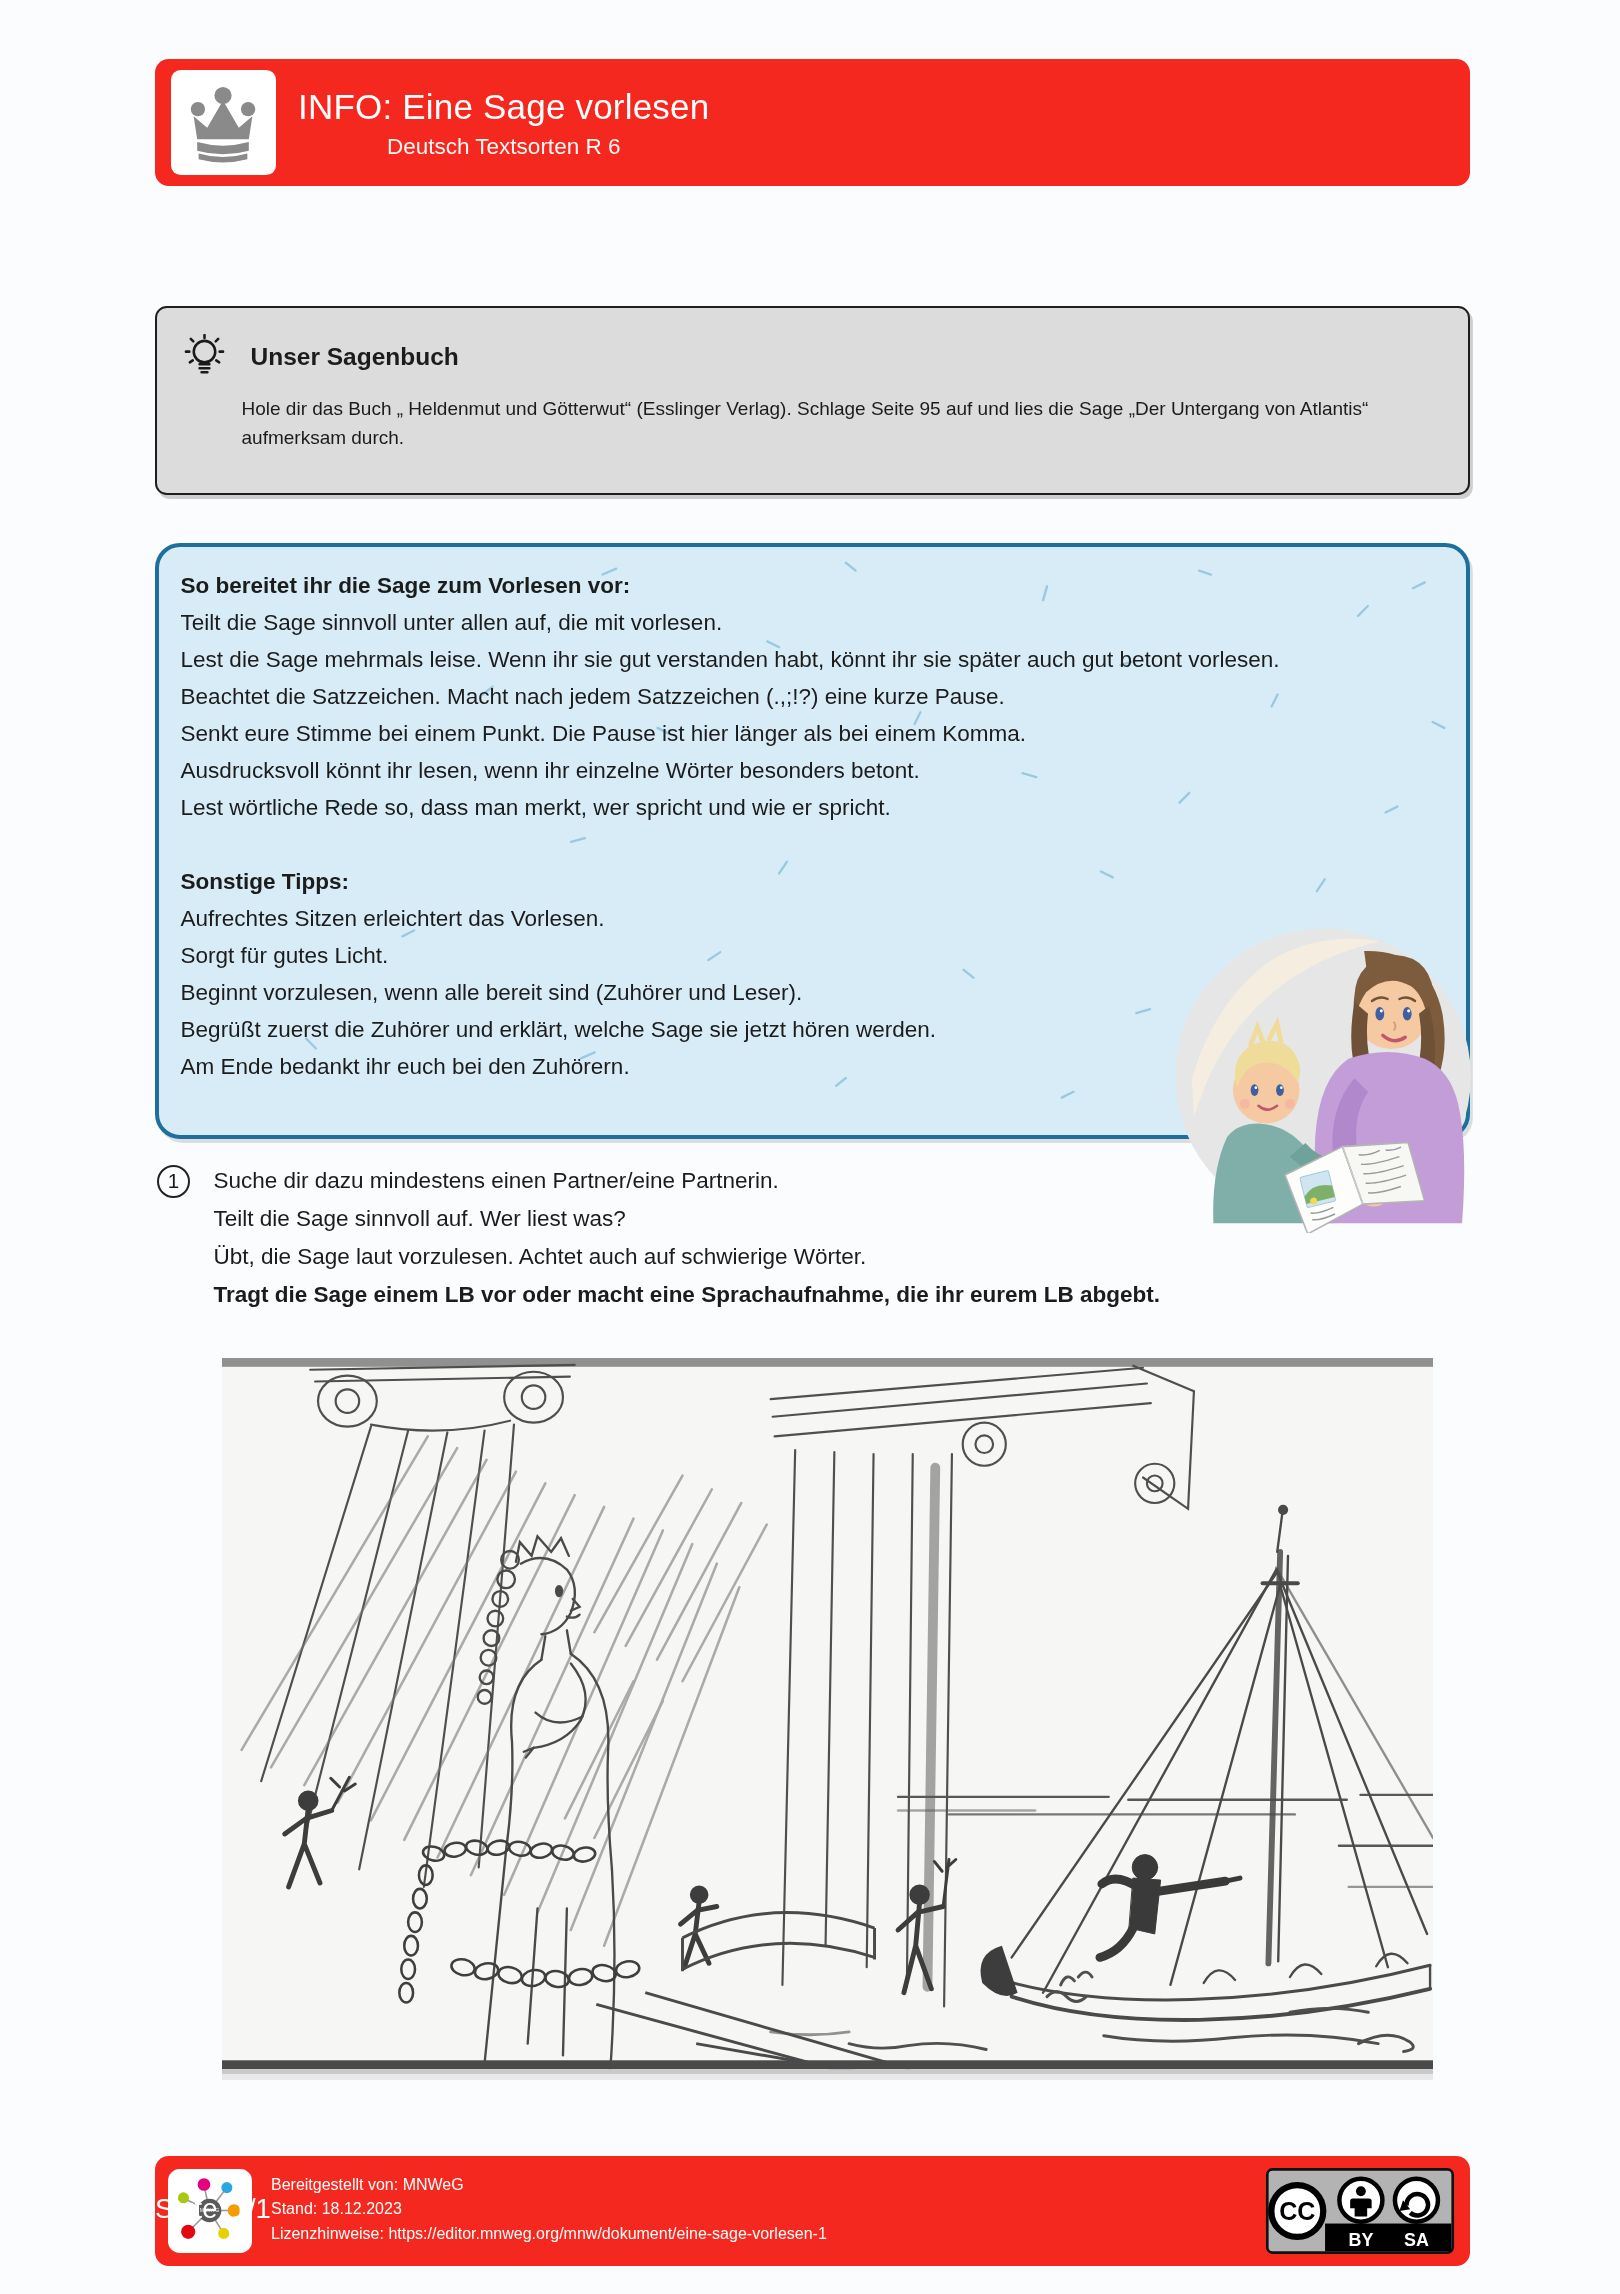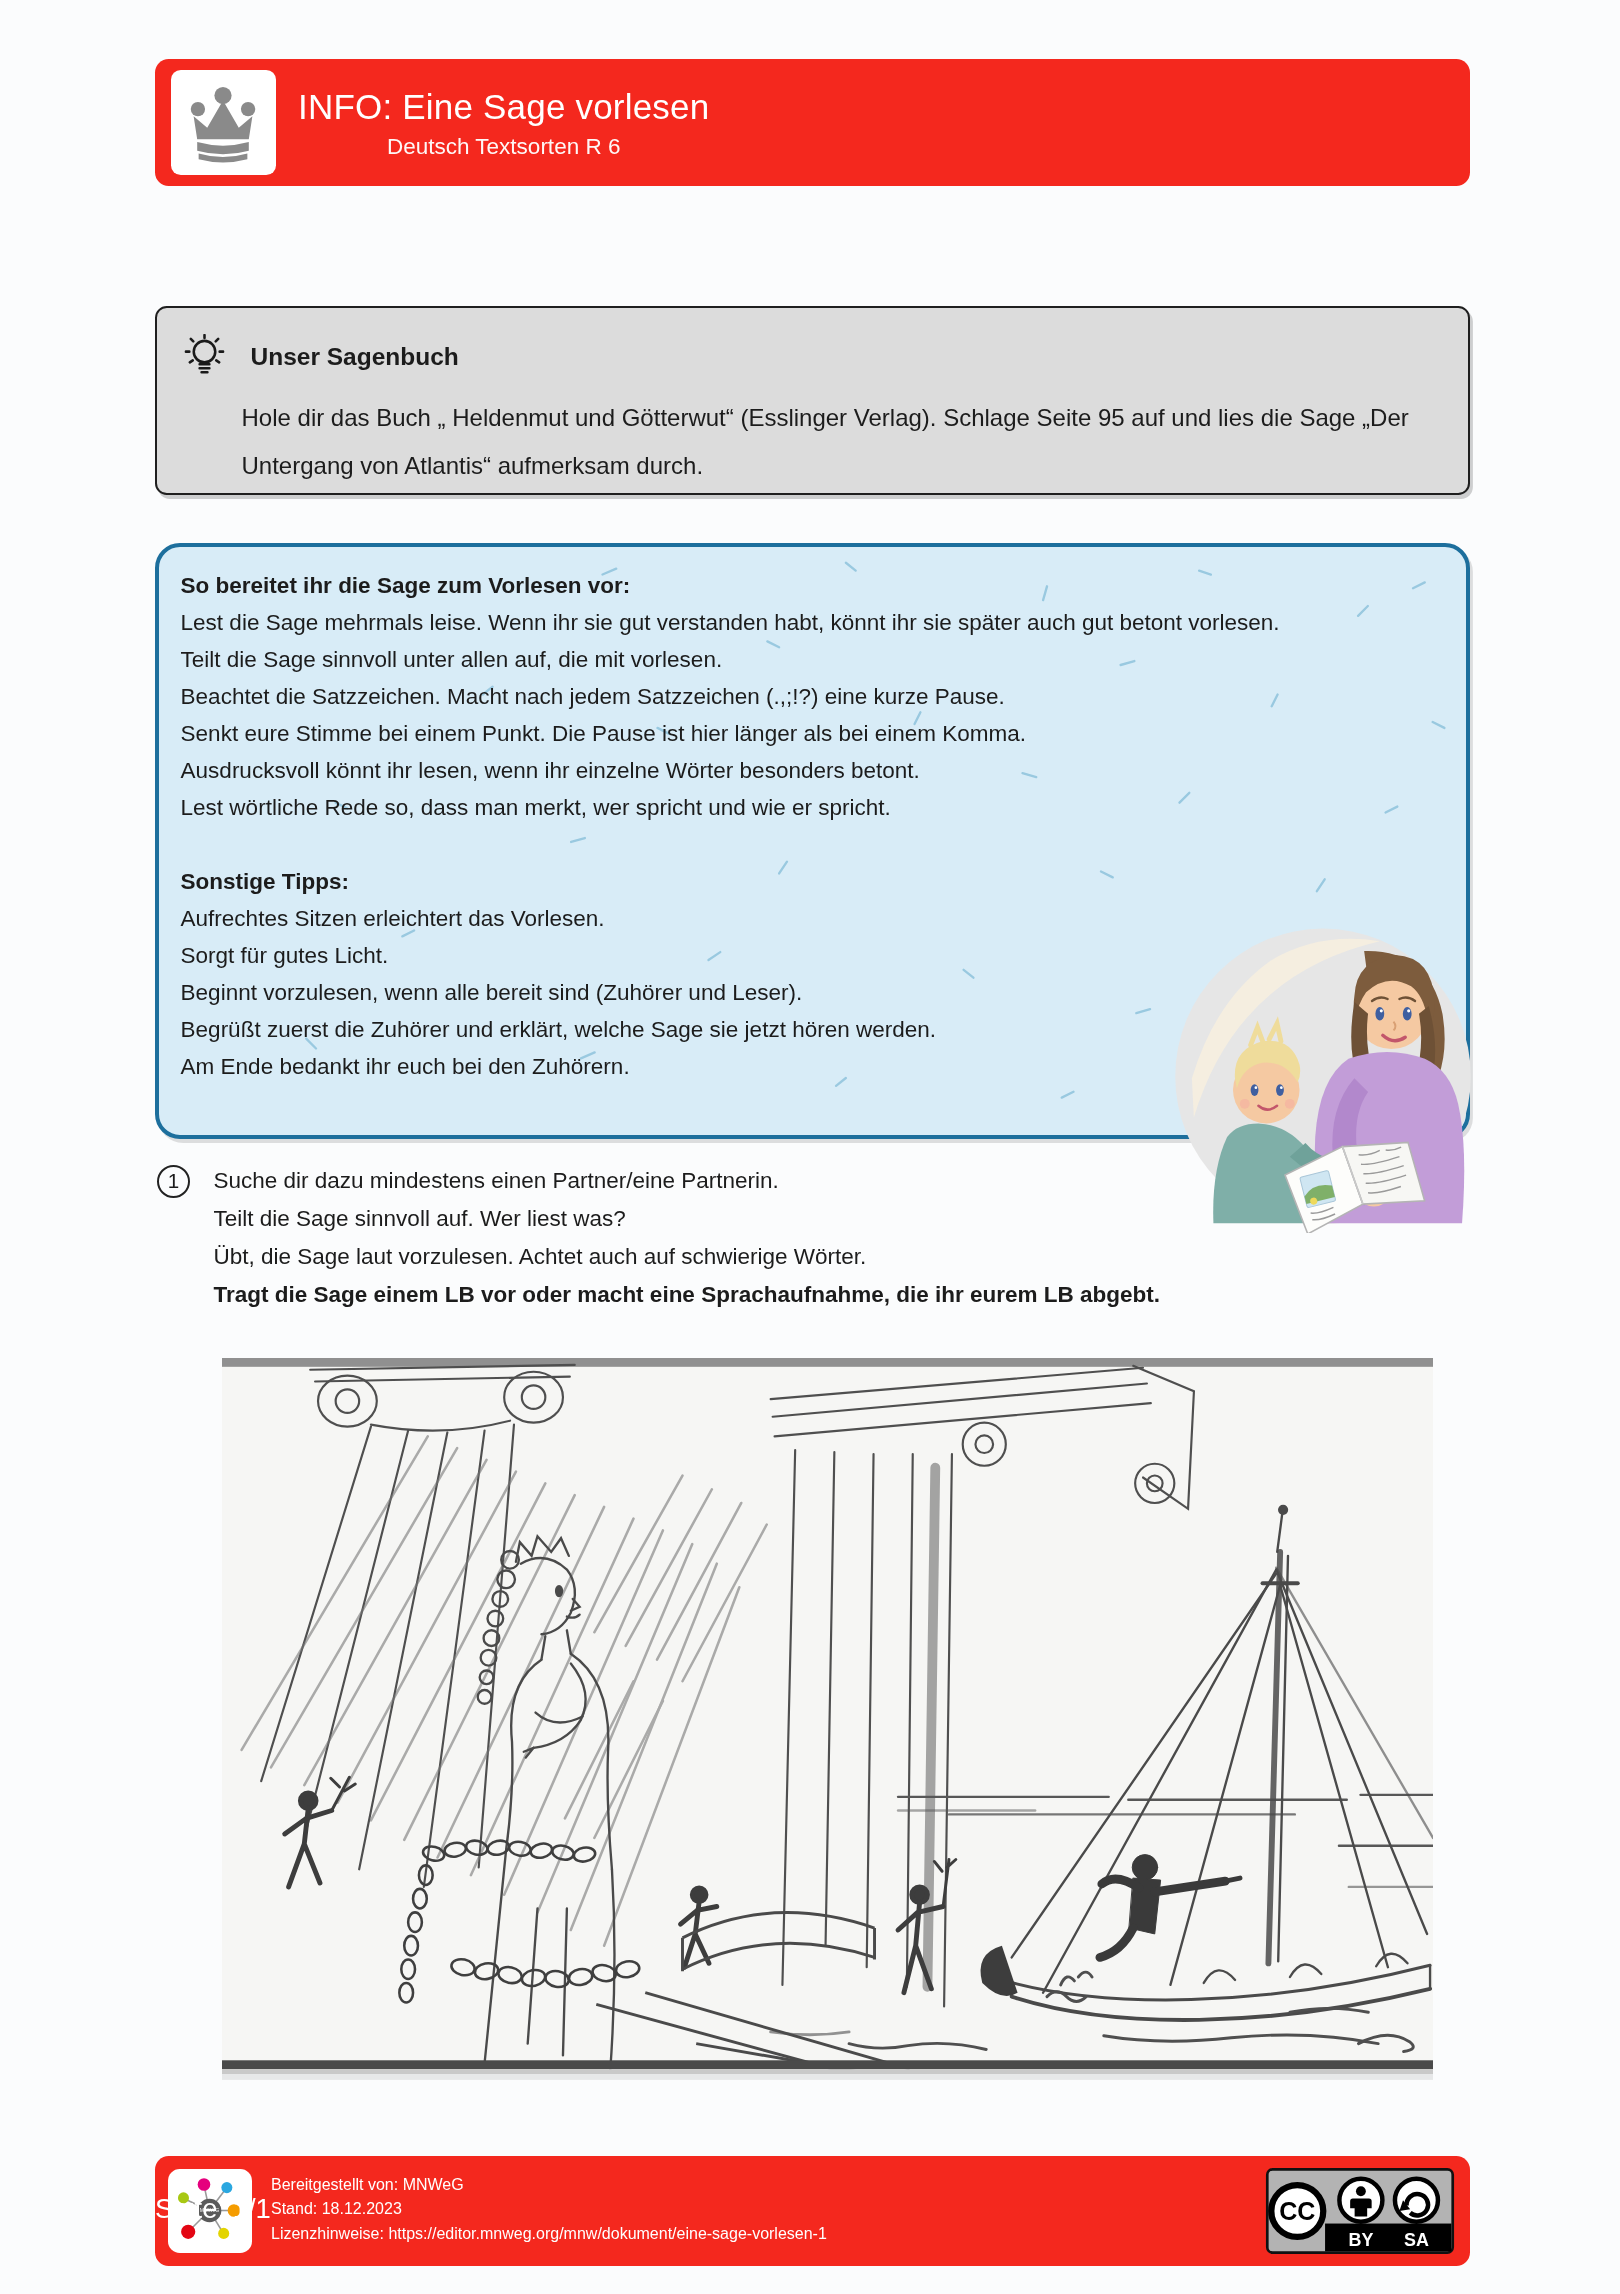--- a/index.html
+++ b/index.html
@@ -32,21 +32,21 @@
   .graybox {
     position:absolute; left:155px; top:306px; width:1315px; height:189px;
     background:#dcdcdc; border:2.9px solid #1f1f1f; border-radius:11.8px;
     box-shadow:2.9px 3.9px 0 rgba(0,0,0,.18);
     padding:25.5px 29px 0 25.5px;
   }
   .graybox-head { display:flex; align-items:center; gap:25px; }
   .graybox-head .bulb { width:43px; height:47px; flex:0 0 auto; }
   .graybox-title { font-size:24.5px; font-weight:700; }
   .graybox-body {
-    margin:13.7px 0 0 59px; font-size:24px; line-height:48px; max-width:1206px;
+    margin:13.7px 0 0 59px; font-size:19px; line-height:29px; max-width:1206px;
   }
 
   
   .bluebox {
     position:absolute; left:155px; top:543px; width:1315px; height:596px;
     background:#d8ecf7; border:4.9px solid #1d6f9d; border-radius:25px;
     box-shadow:2.9px 3.9px 0 rgba(0,0,0,.12);
     padding:19.6px 23.5px 0 21.6px;
   }
   .bluebox .speckles { position:absolute; inset:0; width:100%; height:100%; pointer-events:none; }
@@ -162,22 +162,22 @@
         <path d="M1010 470 l-14 4"></path>
           <path d="M150 500 l10 10"></path>
           <path d="M430 520 l14 -6"></path>
         <path d="M700 540 l-10 8"></path>
           <path d="M920 560 l12 -6"></path>
           <path d="M1090 530 l6 12"></path>
       </g>
     </svg>
     <div class="bluebox-content">
       <div class="b-head">So bereitet ihr die Sage zum Vorlesen vor:</div>
+      <div>Teilt die Sage sinnvoll unter allen auf, die mit vorlesen.</div>
       <div style="max-width:1264px;">Lest die Sage mehrmals leise. Wenn ihr sie gut verstanden habt, könnt ihr sie später auch gut betont vorlesen.</div>
-      <div>Teilt die Sage sinnvoll unter allen auf, die mit vorlesen.</div>
       <div>Beachtet die Satzzeichen. Macht nach jedem Satzzeichen (.,;!?) eine kurze Pause.</div>
       <div>Senkt eure Stimme bei einem Punkt. Die Pause ist hier länger als bei einem Komma.</div>
       <div>Ausdrucksvoll könnt ihr lesen, wenn ihr einzelne Wörter besonders betont.</div>
       <div>Lest wörtliche Rede so, dass man merkt, wer spricht und wie er spricht.</div>
       <div class="gap-line"></div>
       <div class="b-head">Sonstige Tipps:</div>
       <div>Aufrechtes Sitzen erleichtert das Vorlesen.</div>
       <div>Sorgt für gutes Licht.</div>
       <div>Beginnt vorzulesen, wenn alle bereit sind (Zuhörer und Leser).</div>
       <div>Begrüßt zuerst die Zuhörer und erklärt, welche Sage sie jetzt hören werden.</div>

